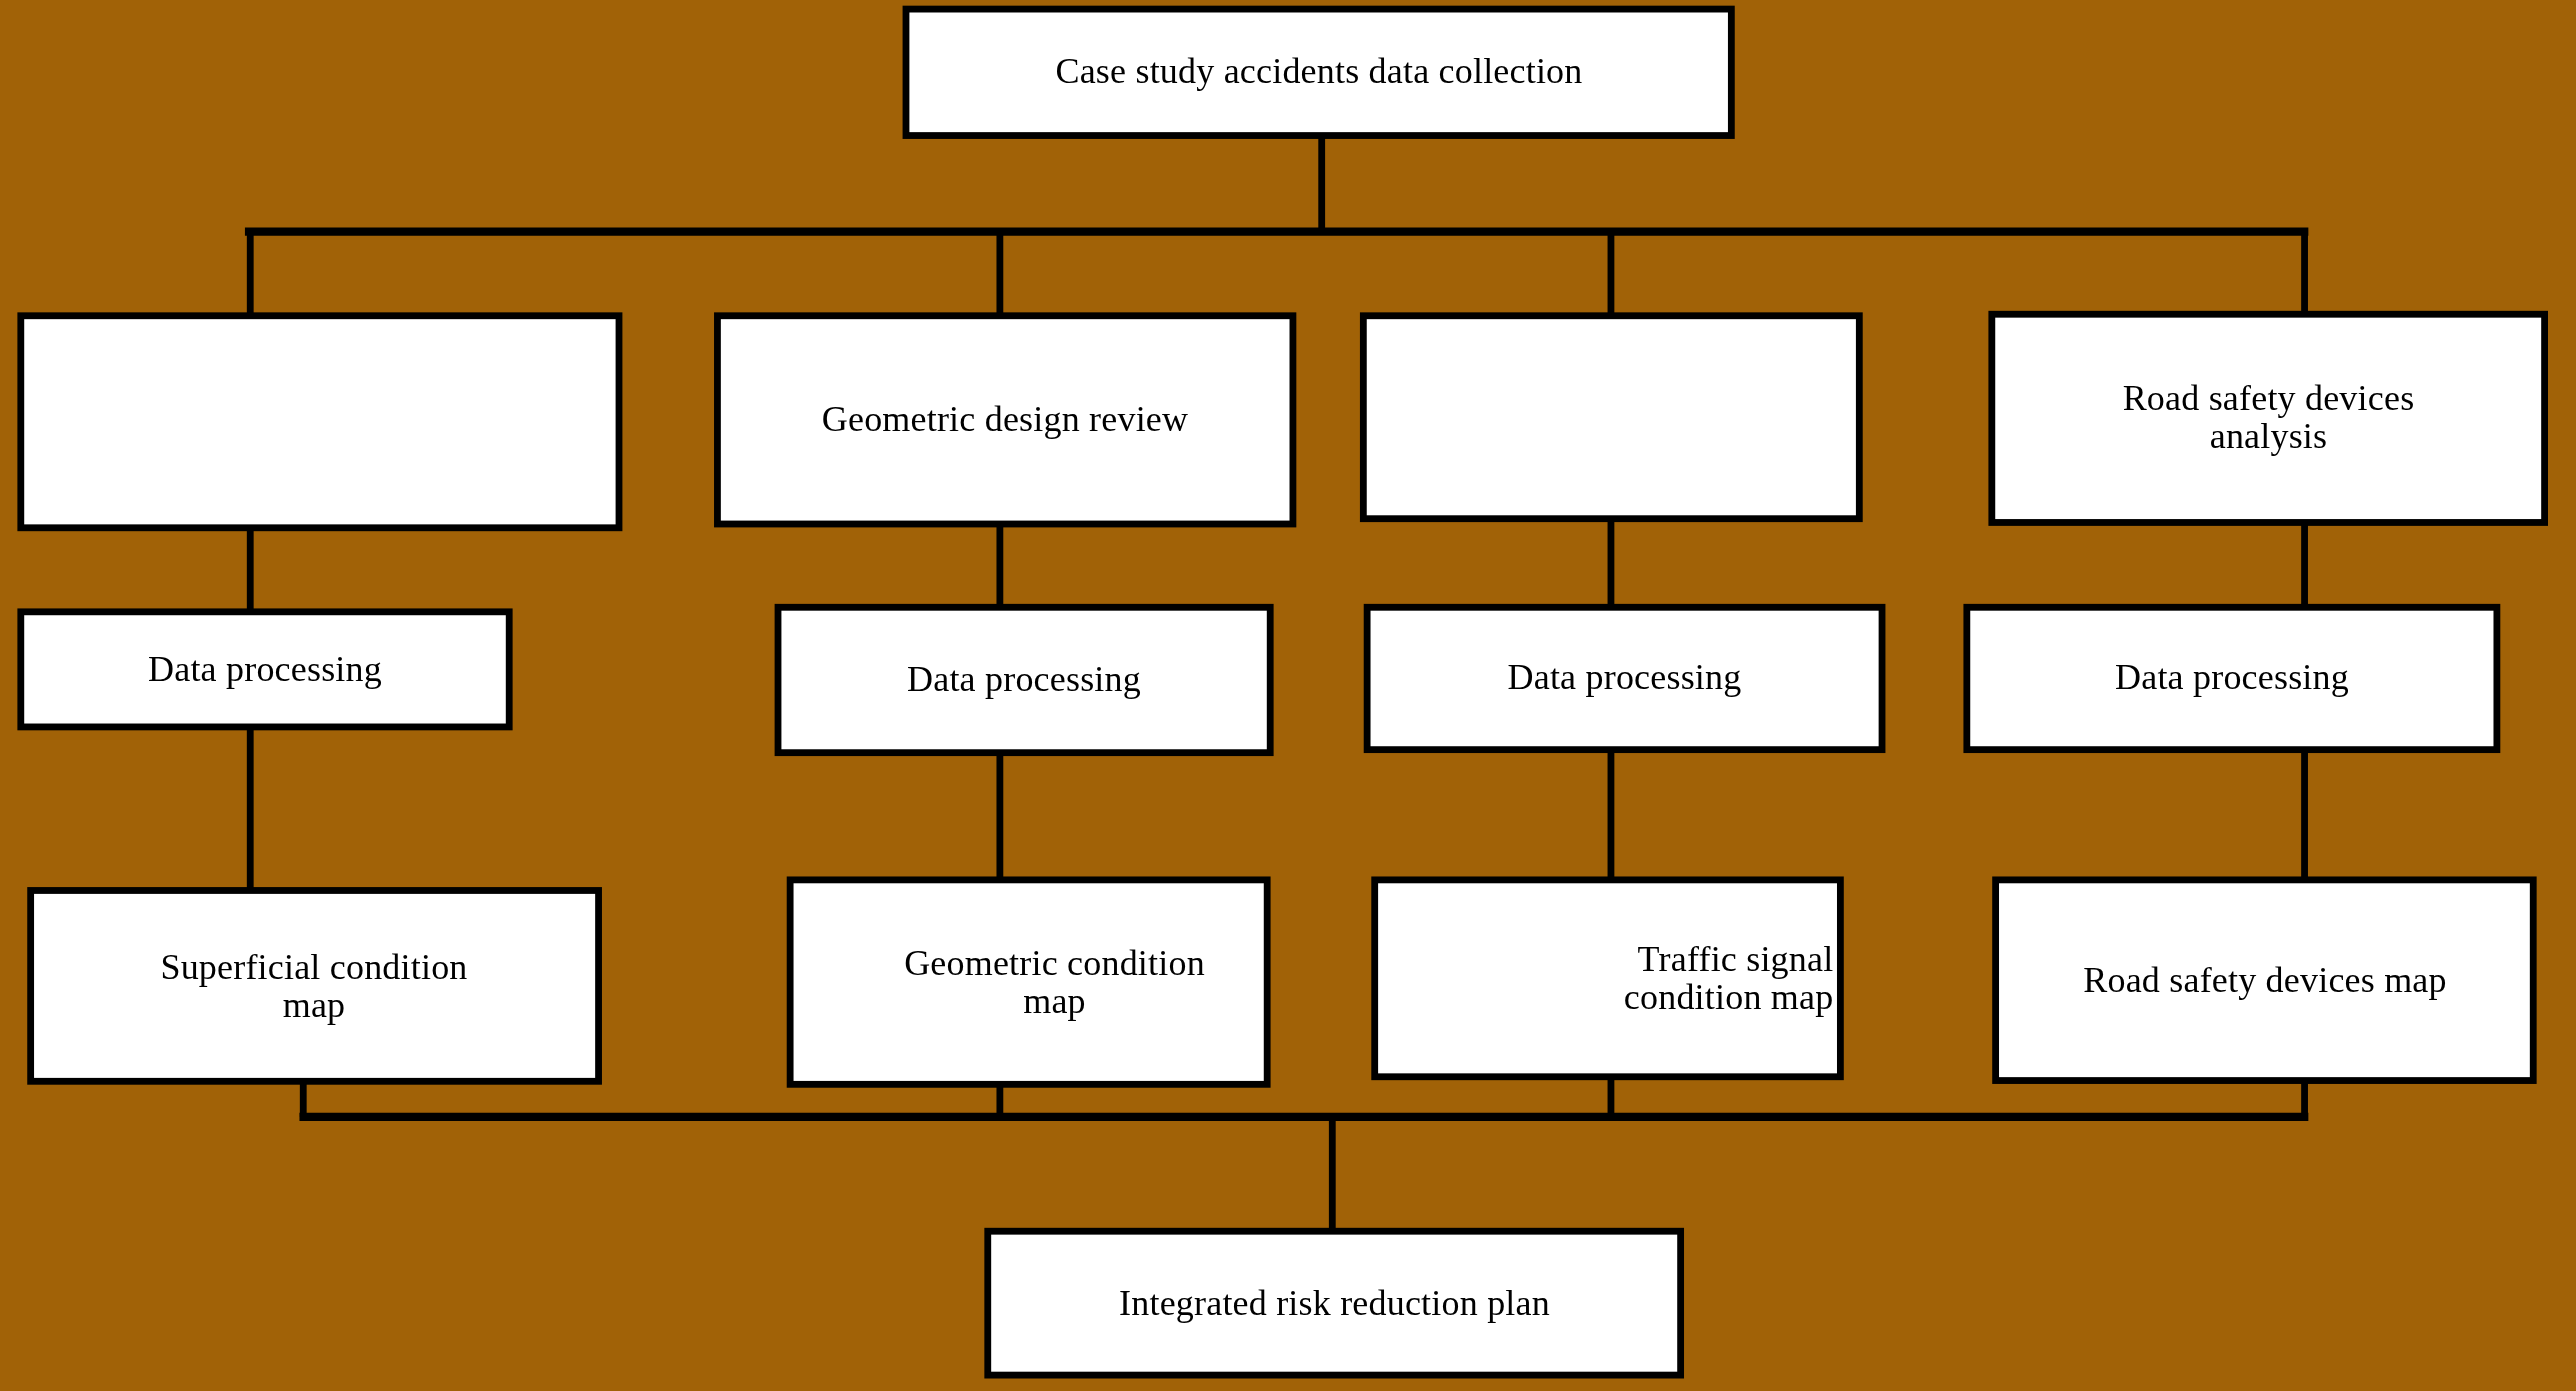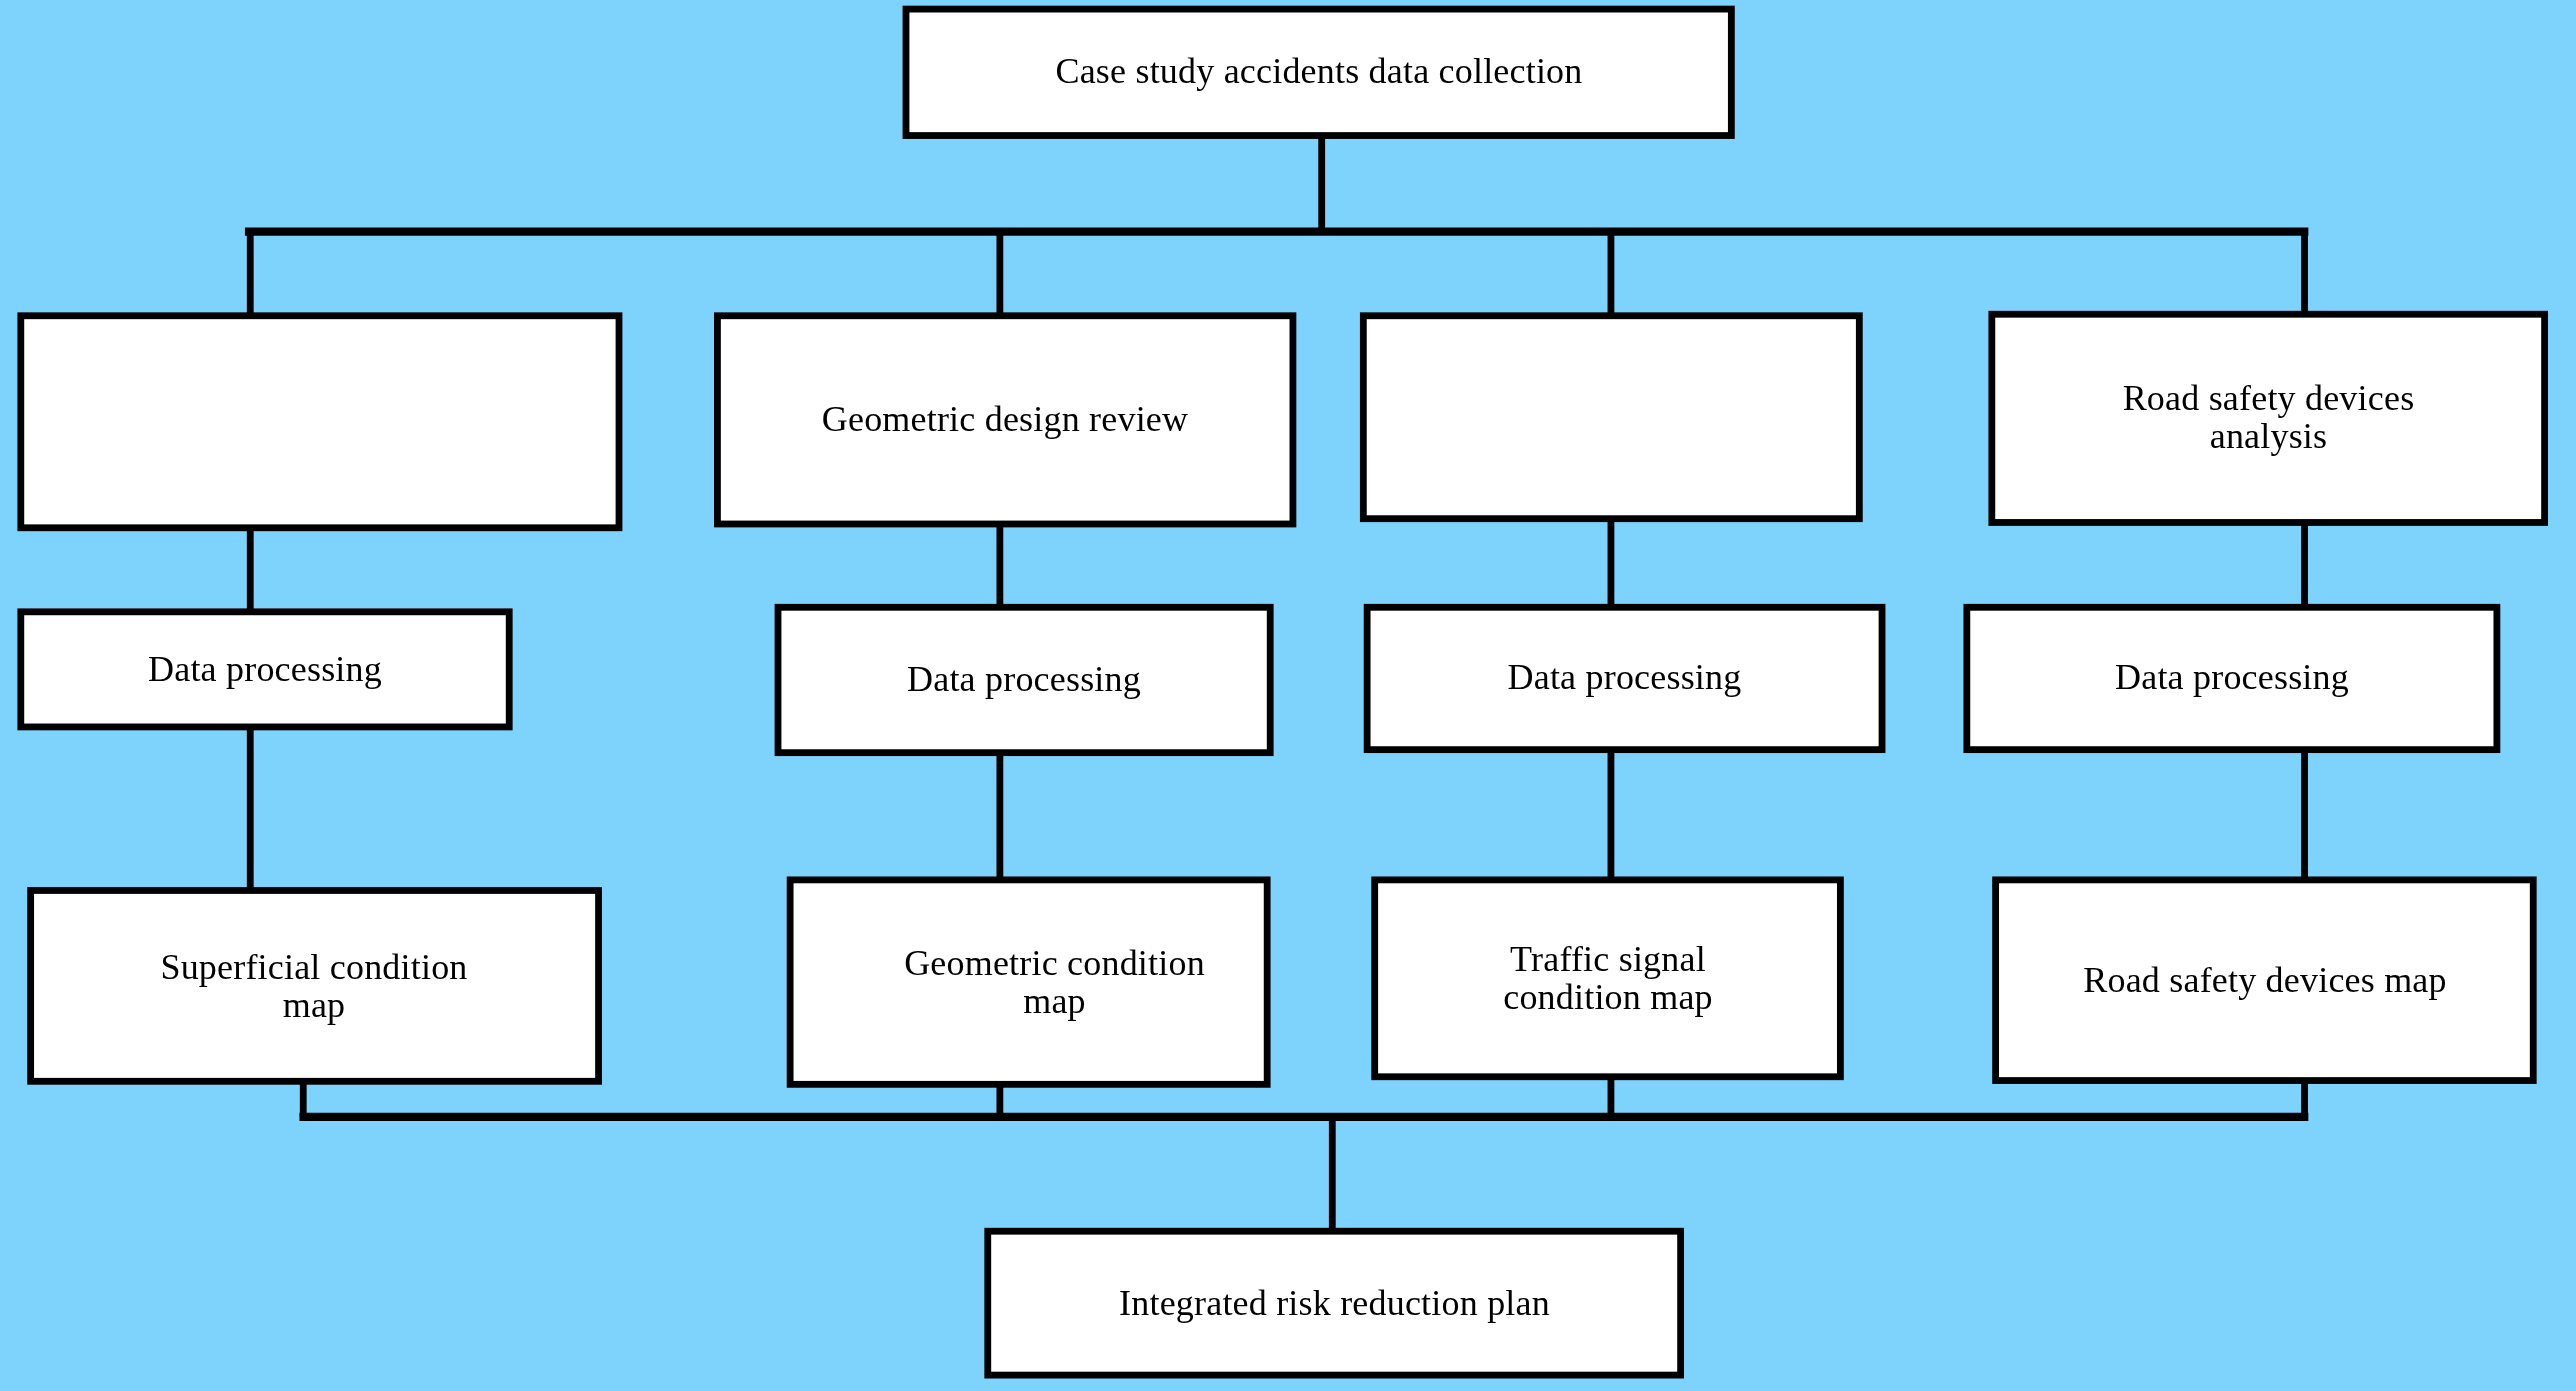--- a/index.html
+++ b/index.html
@@ -10,21 +10,21 @@
   body {
     width: 2576px;
     height: 1391px;
     font-family: "Liberation Serif", "DejaVu Serif", serif;
     overflow: hidden;
   }
   #flowchart-root {
     position: relative;
     width: 2576px;
     height: 1391px;
-    background: #7dd3fc;
+    background: #a16207;
   }
   svg#flow-svg {
     position: absolute;
     top: 0;
     left: 0;
     width: 2576px;
     height: 1391px;
   }
   .node-box {
     fill: #ffffff;
@@ -137,21 +137,21 @@
     <span class="line">Data processing</span>
   </div>
   <div class="node-label two-line" style="left:816px; top:880px; width:477px; height:205px;">
     <span class="line">Geometric condition</span>
     <span class="line">map</span>
   </div>
 
   <div class="node-label" style="left:1367px; top:607px; width:515px; height:142px;">
     <span class="line">Data processing</span>
   </div>
-  <div class="node-label two-line" style="left:1375px; top:880px; width:466px; height:197px;">
+  <div class="node-label two-line" style="left:1375px; top:880px; width:466px; height:197px;align-items:flex-end;">
     <span class="line">Traffic signal</span>
     <span class="line">condition map</span>
   </div>
 
   <div class="node-label two-line" style="left:1992px; top:314px; width:553px; height:208px;">
     <span class="line">Road safety devices</span>
     <span class="line">analysis</span>
   </div>
   <div class="node-label" style="left:1967px; top:607px; width:530px; height:142px;">
     <span class="line">Data processing</span>

